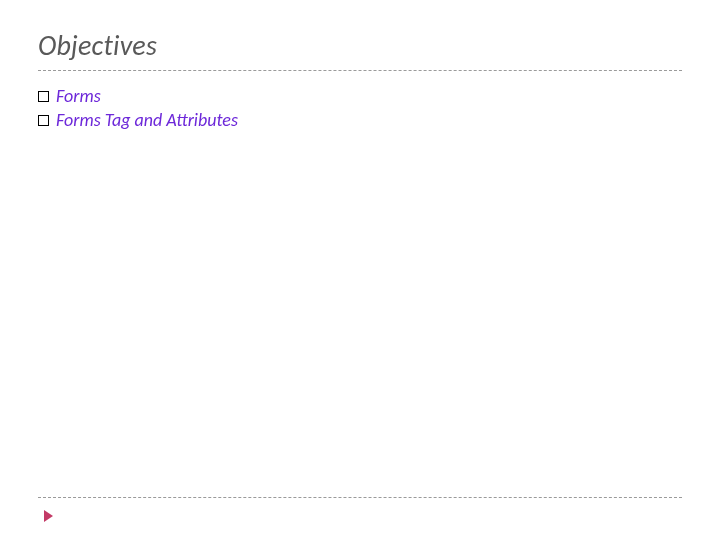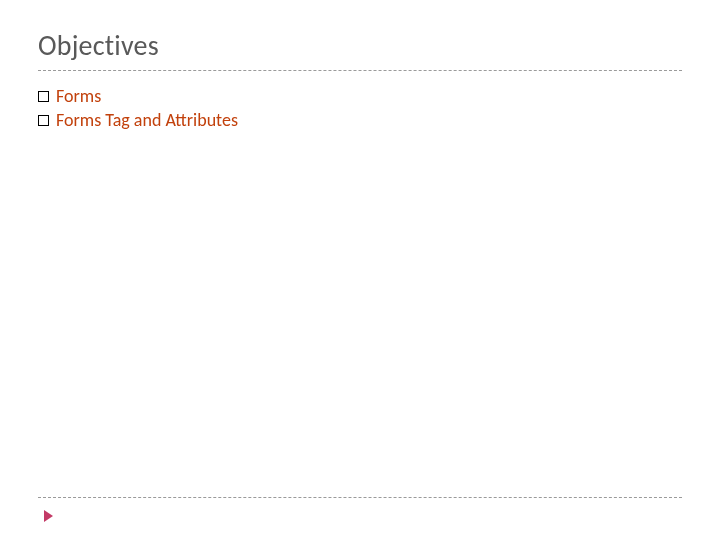--- a/index.html
+++ b/index.html
@@ -9,20 +9,21 @@
     height: 540px;
     background: #ffffff;
     font-family: "Calibri", "Segoe UI", Arial, sans-serif;
     color: #111;
   }
   .slide {
     position: relative;
     width: 720px;
     height: 540px;
     box-sizing: border-box;
+    font-style: italic;
   }
   .title-block {
     position: absolute;
     left: 38px;
     top: 28px;
     right: 38px;
   }
   .title-text {
     font-size: 28px;
     font-weight: 400;
@@ -42,21 +43,21 @@
     left: 38px;
     top: 84px;
     right: 38px;
   }
   .bullet-row {
     display: flex;
     align-items: center;
     gap: 6px;
     line-height: 1.35;
     font-size: 18px;
-    color: #c2410c;
+    color: #6d28d9;
   }
   .bullet-square {
     width: 11px;
     height: 11px;
     border: 1.6px solid #000;
     box-sizing: border-box;
     flex: 0 0 auto;
     margin-right: 1px;
   }
   .divider-bottom {

